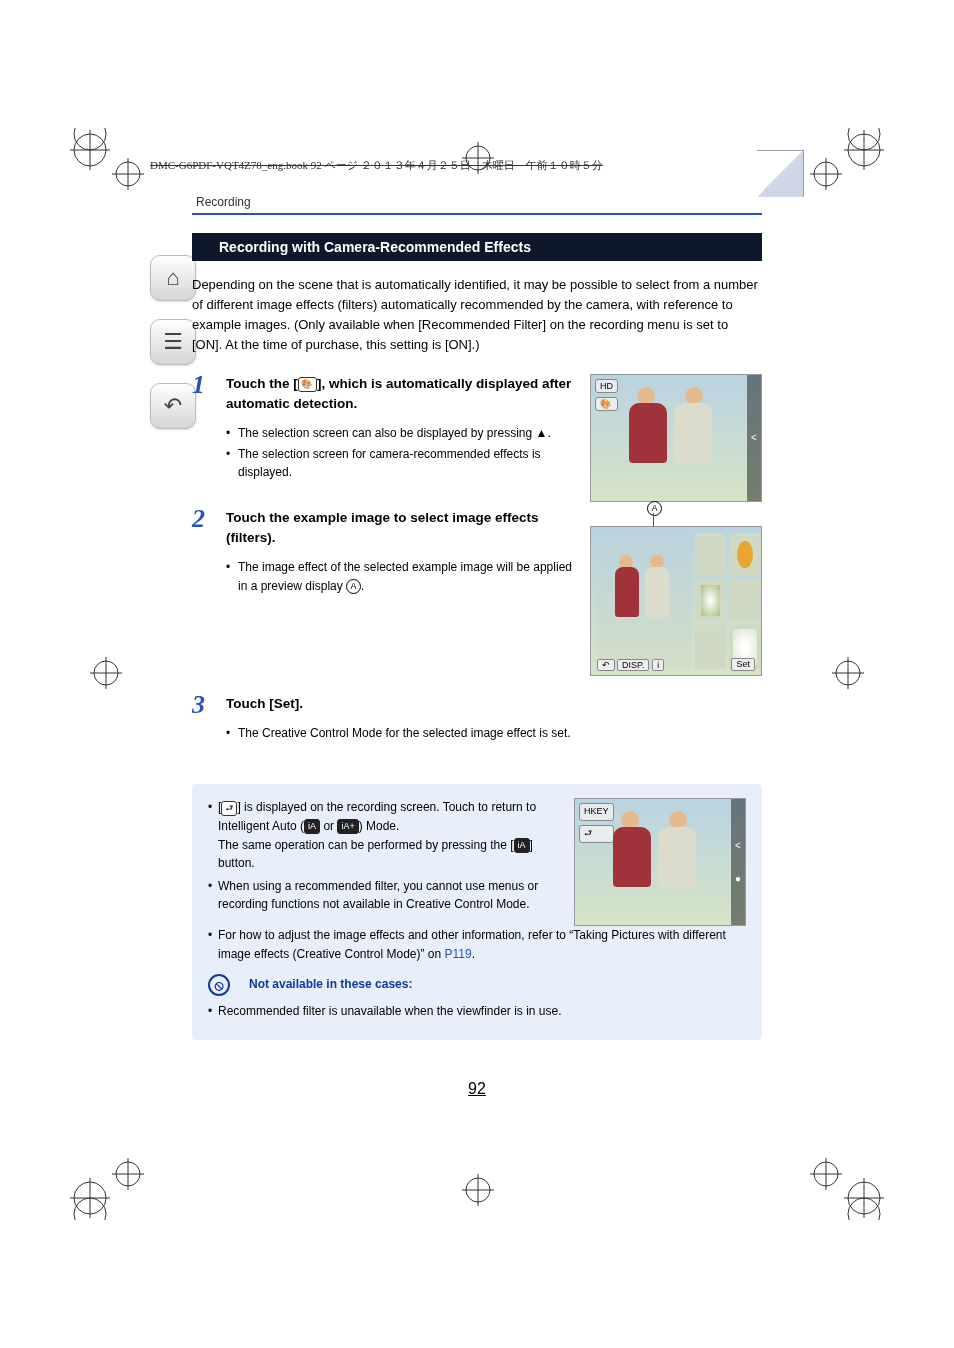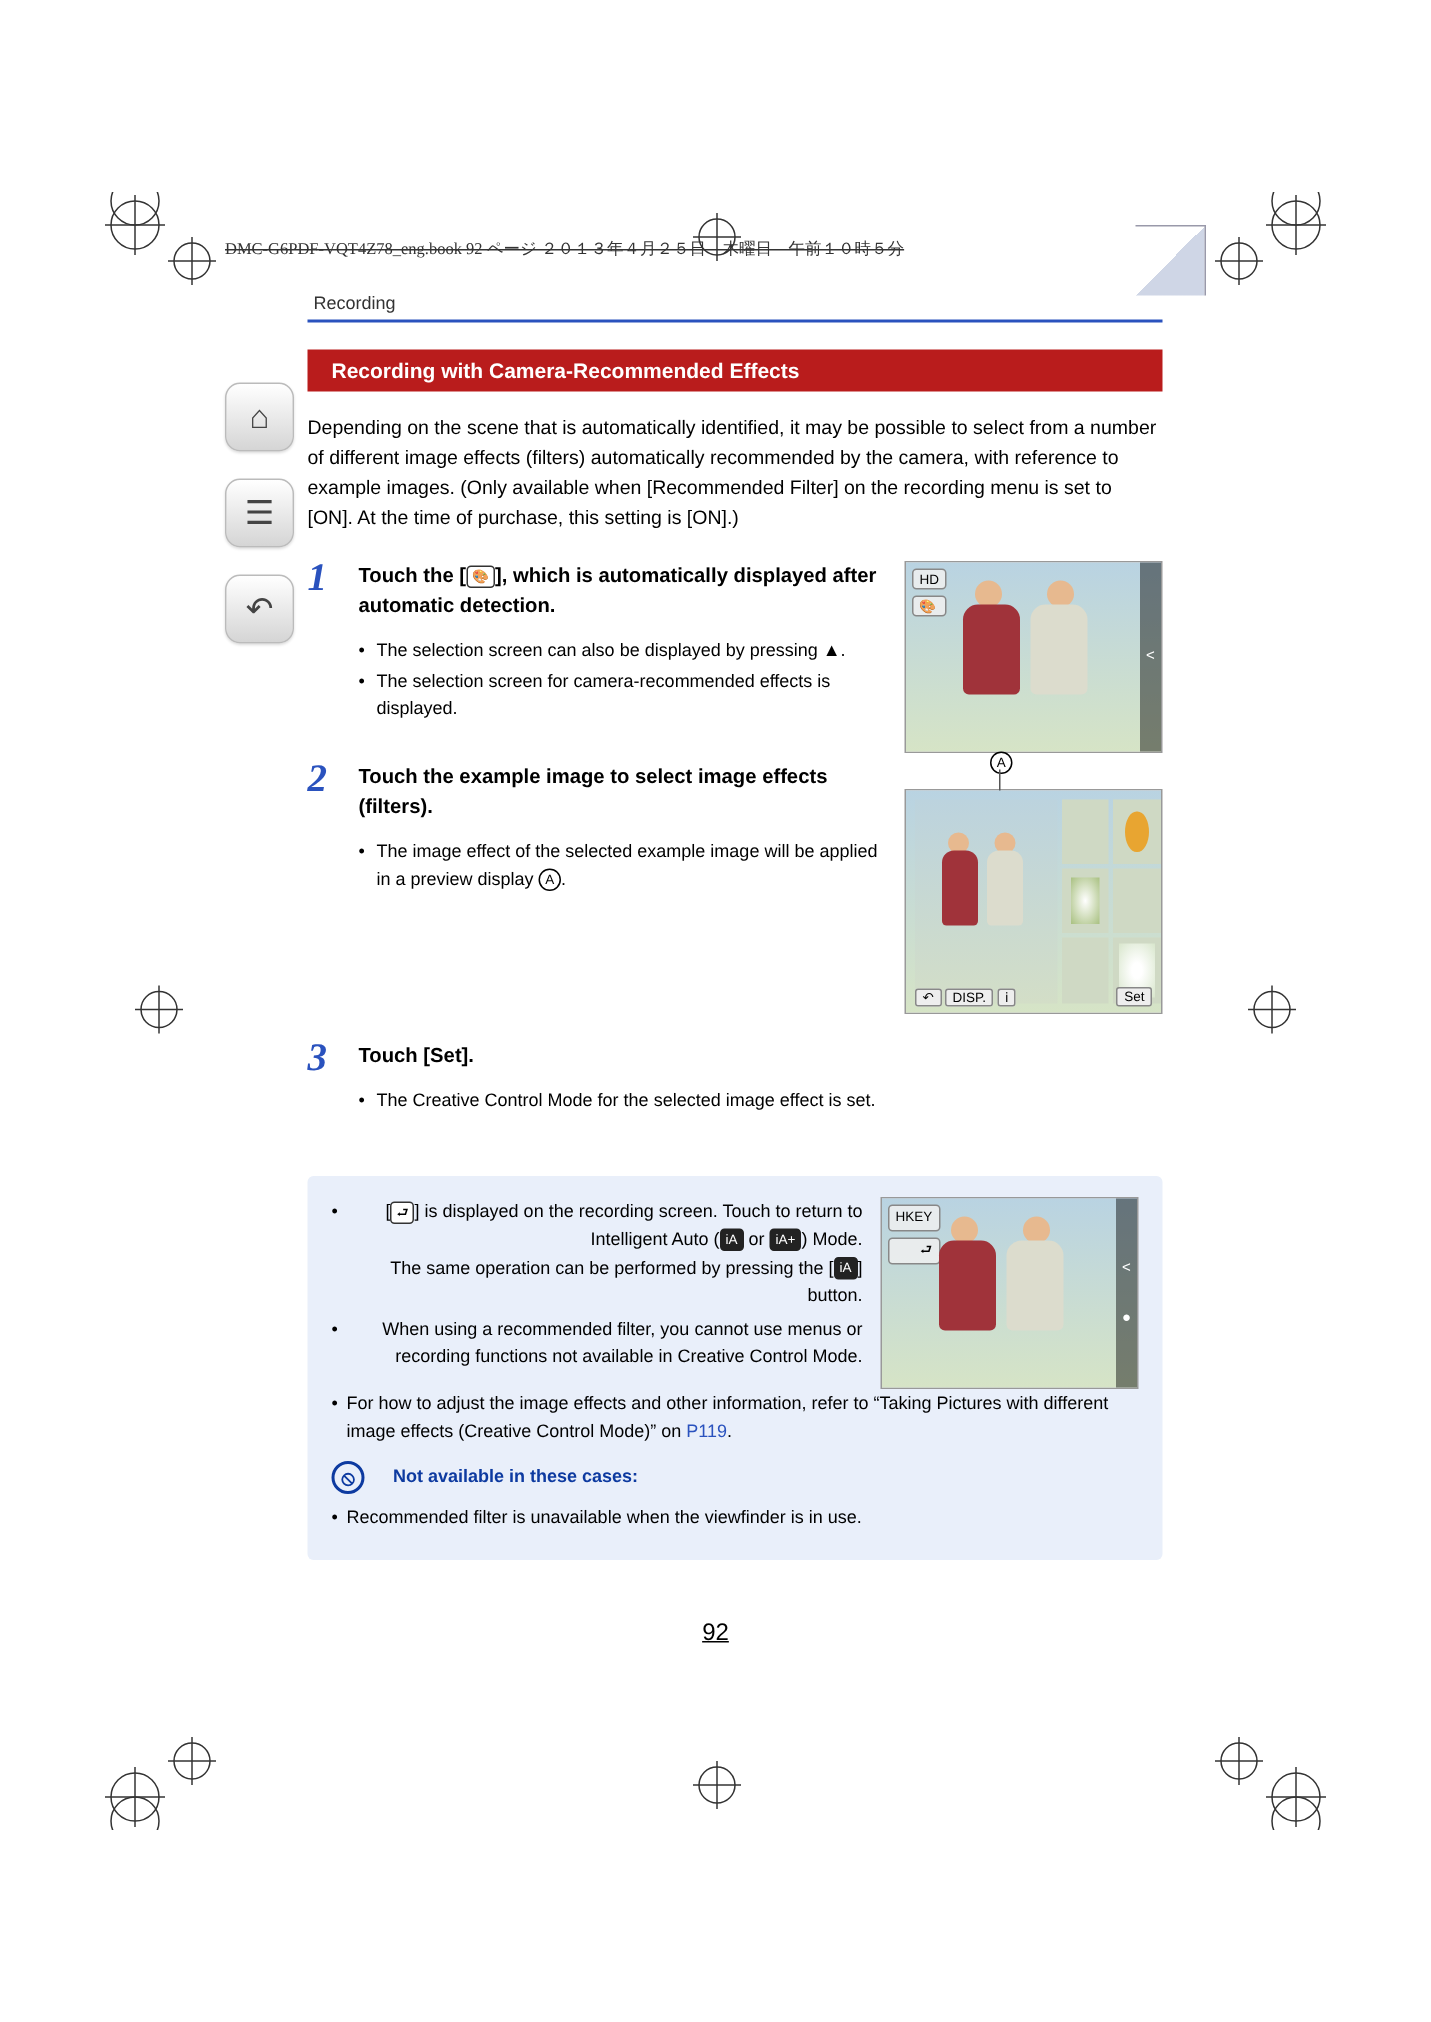--- a/index.html
+++ b/index.html
@@ -41,39 +41,39 @@
     white-space: nowrap;
     overflow: hidden;
   }
   .running-head .strike {
     text-decoration: line-through;
     text-decoration-thickness: 1px;
   }
   .main {
     position: absolute;
     top: 195px;
-    left: 205px;
+    left: 192px;
     width: 570px;
   }
   .section-label {
     font-size: 12px;
     color: #333;
     margin-bottom: 4px;
     padding-left: 4px;
   }
   .blue-rule {
     height: 2px;
     background: #2a52be;
     margin-bottom: 18px;
   }
   .headline-box {
-    background: #b91c1c;
+    background: #0f172a;
     color: #fff;
     font-weight: bold;
-    padding: 6px 16px;
+    padding: 6px 27px;
     font-size: 14px;
     margin-bottom: 14px;
   }
   .intro {
     font-size: 13px;
     line-height: 1.55;
     margin-bottom: 18px;
   }
   .step {
     display: flex;
@@ -138,21 +138,21 @@
   .thumb2 .callout-label{ position:absolute; left:56px; top:-26px; font-size:11px; }
   .ring{display:inline-block;border:1px solid #000;width:13px;height:13px;border-radius:50%;line-height:12px;text-align:center;font-size:9px;vertical-align:middle;}
   .info-box {
     background: #e9effa;
     border-radius: 4px;
     padding: 14px 16px 16px 16px;
     font-size: 12px;
     line-height: 1.55;
     margin-top: 28px;
   }
-  .info-row{display:flex; align-items:flex-start;text-align:right;}
+  .info-row{display:flex; align-items:flex-start;}
   .info-text{flex:1; padding-right:12px;}
   .info-box ul{margin:0;padding:0;list-style:none;}
   .info-box li{padding-left:10px;position:relative;margin-bottom:4px;}
   .info-box li::before{content:"•";position:absolute;left:0;}
   .unavailable-head{ color:#0d3aa0; font-weight:bold; margin:10px 0 6px 0; display:flex; align-items:center; gap:19px;}
   .unavailable-head .oempty{display:inline-flex;width:18px;height:18px;border:2px solid #0d3aa0;border-radius:50%;align-items:center;justify-content:center;}
   .unavailable-head .oempty::before{content:"⦸";color:#0d3aa0;font-size:14px;line-height:1;}
   a.link { color:#2a52be; text-decoration:none; }
   .page-num {
     position:absolute; bottom:250px; left:0; width:954px; text-align:center; font-size:16px; text-decoration:underline;

